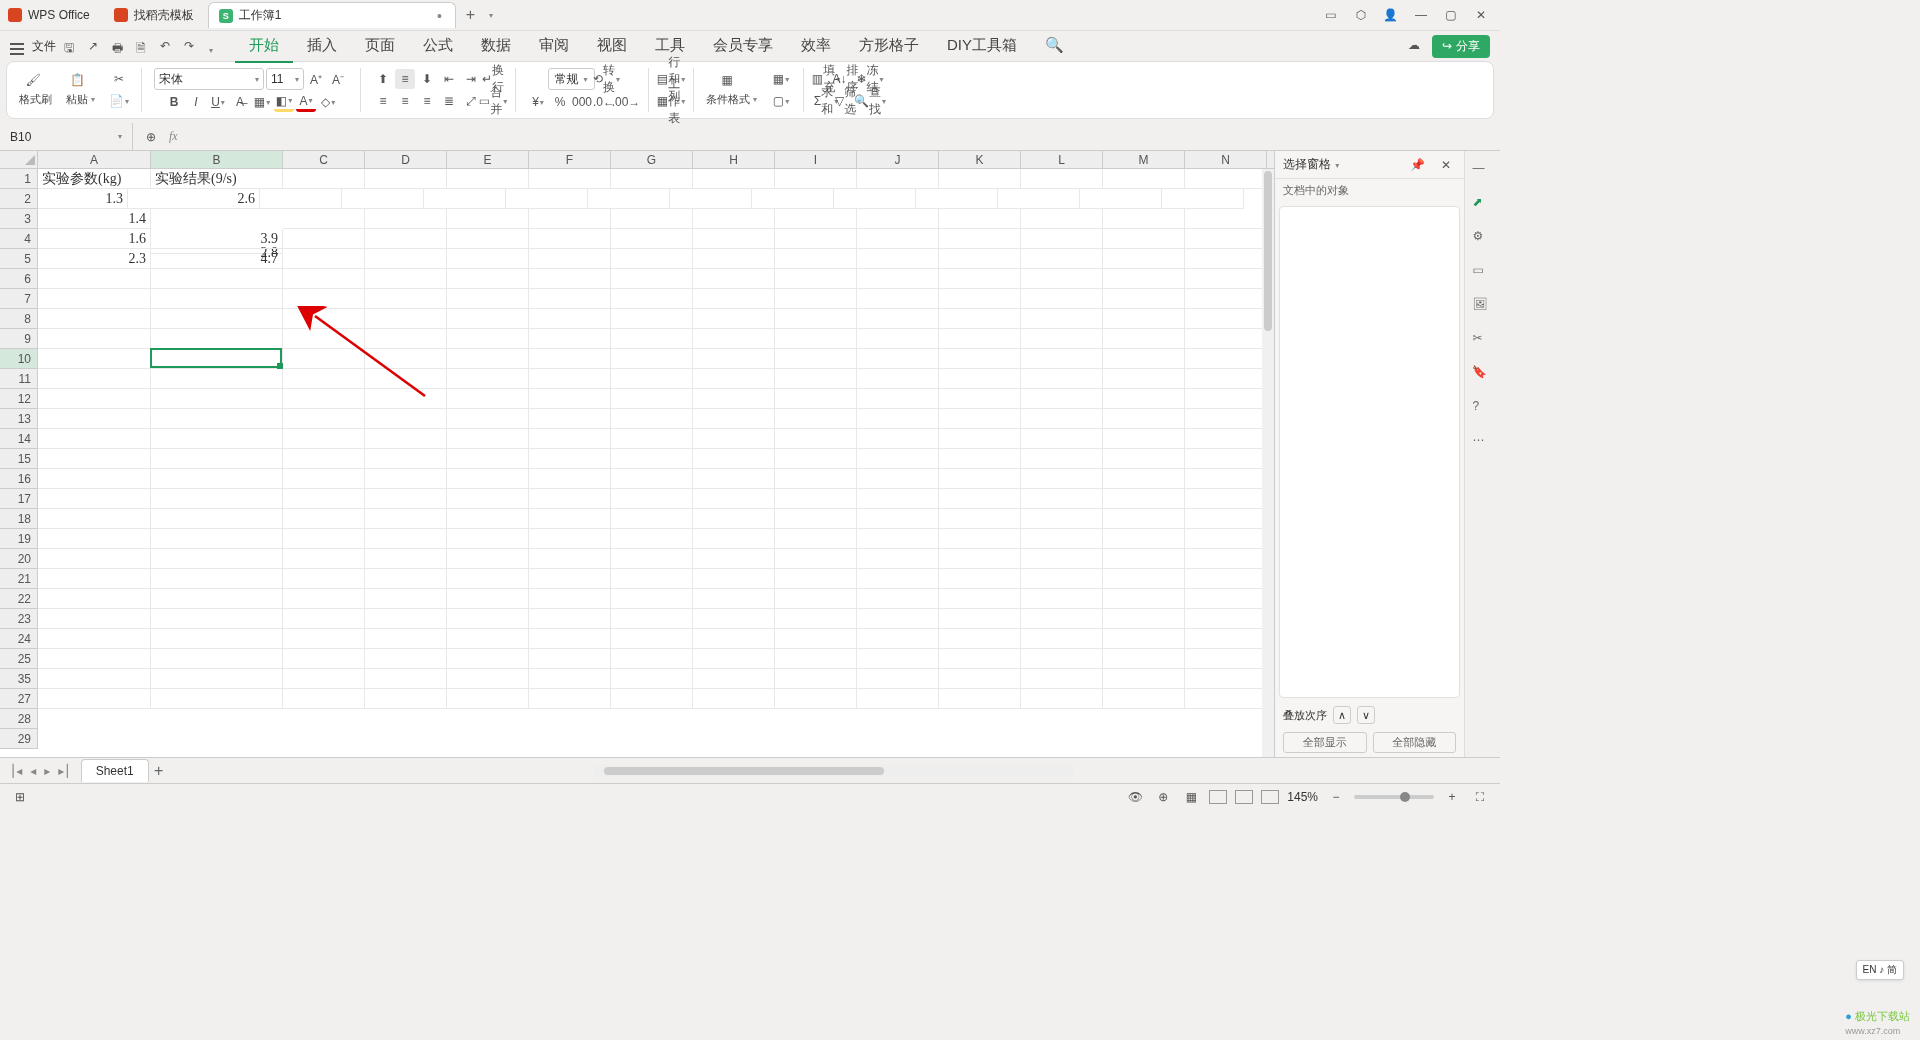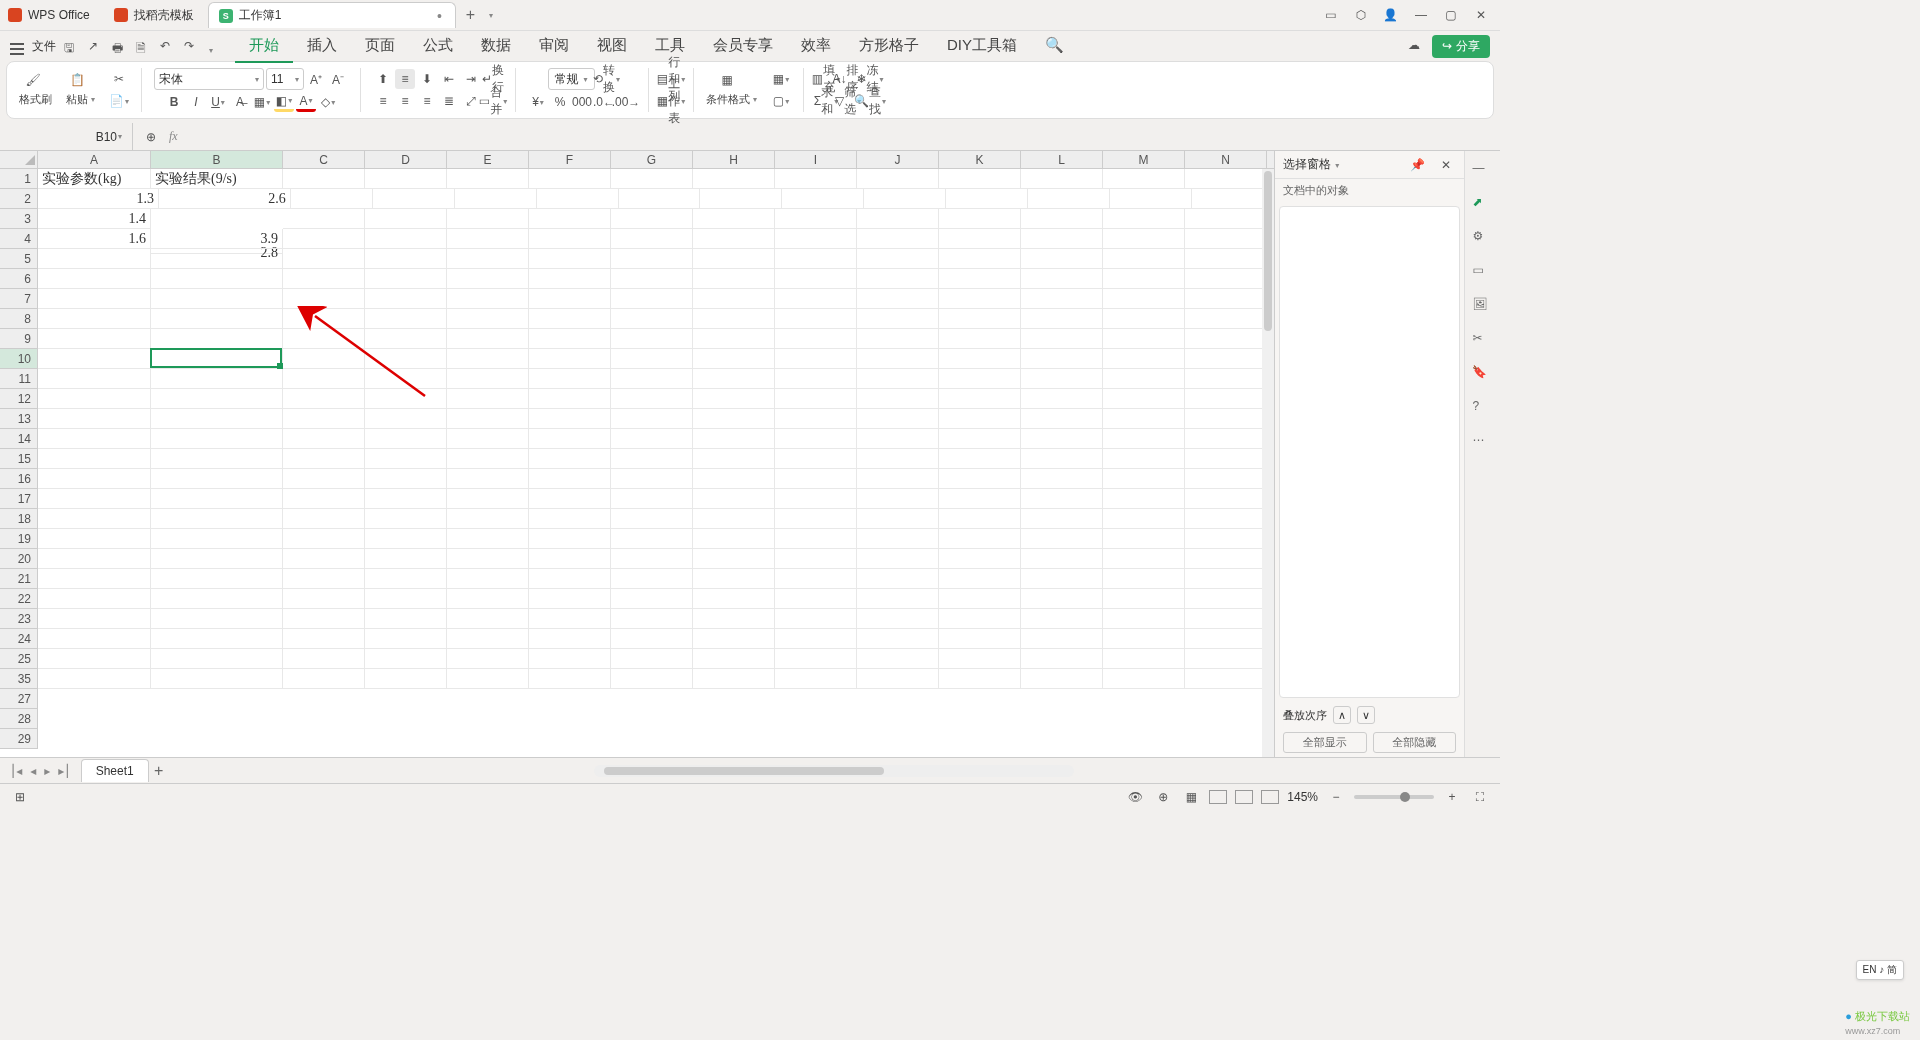--- a/index.html
+++ b/index.html
@@ -41,21 +41,21 @@
 .sep{width:1px;height:44px;background:#e0e0e0;margin:0 2px;}
 .font-sel{border:1px solid #ccc;border-radius:3px;height:22px;width:110px;padding:0 4px;display:flex;align-items:center;font-size:12px;background:#fff;}
 .size-sel{border:1px solid #ccc;border-radius:3px;height:22px;width:38px;padding:0 4px;display:flex;align-items:center;font-size:12px;background:#fff;}
 .tiny-btn{width:20px;height:20px;display:flex;align-items:center;justify-content:center;cursor:pointer;color:#555;font-size:12px;border-radius:3px;}
 .row{display:flex;gap:2px;align-items:center;}
 .dd{font-size:8px;color:#888;margin-left:1px;}
 .combo{border:1px solid #ccc;border-radius:3px;height:22px;padding:0 6px;display:flex;align-items:center;gap:4px;font-size:12px;background:#fff;}
 
 
 .fbar{height:28px;display:flex;align-items:stretch;border-bottom:1px solid #ccc;margin-top:4px;}
-.namebox{width:133px;border-right:1px solid #ccc;display:flex;align-items:center;padding:0 10px;justify-content:flex-end;}
+.namebox{width:133px;border-right:1px solid #ccc;display:flex;align-items:center;padding:0 10px;justify-content:space-between;}
 .fx-area{flex:1;display:flex;align-items:center;padding:0 8px;gap:8px;}
 .fx-label{font-style:italic;color:#888;font-family:serif;}
 
 
 .main{display:flex;height:606px;}
 .grid-wrap{flex:1;position:relative;overflow:hidden;background:#fff;}
 .corner{position:absolute;top:0;left:0;width:38px;height:18px;background:#eee;border-right:1px solid #ccc;border-bottom:1px solid #ccc;display:flex;align-items:center;justify-content:flex-end;padding-right:2px;}
 .corner svg{width:10px;height:10px;}
 .colhdrs{position:absolute;top:0;left:38px;right:0;height:18px;display:flex;background:#eee;border-bottom:1px solid #ccc;}
 .colhdr{border-right:1px solid #ccc;display:flex;align-items:center;justify-content:center;color:#555;font-size:12px;}
@@ -377,21 +377,21 @@
           <div class="cell" style="width: 82px;"></div>
           <div class="cell" style="width: 82px;"></div>
           <div class="cell" style="width: 82px;"></div>
           <div class="cell" style="width: 82px;"></div>
           <div class="cell" style="width: 82px;"></div>
           <div class="cell" style="width: 82px;"></div>
           <div class="cell" style="width: 82px;"></div>
           <div class="cell" style="width: 82px;"></div>
         </div>
         <div class="row-cells">
-          <div class="cell r" style="width: 121px;">1.3</div>
+          <div class="cell r" style="width: 90px;">1.3</div>
           <div class="cell r" style="width: 132px;">2.6</div>
           <div class="cell r" style="width: 82px;"></div>
           <div class="cell r" style="width: 82px;"></div>
           <div class="cell r" style="width: 82px;"></div>
           <div class="cell r" style="width: 82px;"></div>
           <div class="cell r" style="width: 82px;"></div>
           <div class="cell r" style="width: 82px;"></div>
           <div class="cell r" style="width: 82px;"></div>
           <div class="cell r" style="width: 82px;"></div>
           <div class="cell r" style="width: 82px;"></div>
@@ -411,20 +411,36 @@
           <div class="cell r" style="width: 82px;"></div>
           <div class="cell r" style="width: 82px;"></div>
           <div class="cell r" style="width: 82px;"></div>
           <div class="cell r" style="width: 82px;"></div>
           <div class="cell r" style="width: 82px;"></div>
           <div class="cell r" style="width: 82px;"></div>
         </div>
         <div class="row-cells">
           <div class="cell r" style="width: 113px;">1.6</div>
           <div class="cell r" style="width: 132px;">3.9</div>
+          <div class="cell r" style="width: 82px;"></div>
+          <div class="cell r" style="width: 82px;"></div>
+          <div class="cell r" style="width: 82px;"></div>
+          <div class="cell r" style="width: 82px;"></div>
+          <div class="cell r" style="width: 82px;"></div>
+          <div class="cell r" style="width: 82px;"></div>
+          <div class="cell r" style="width: 82px;"></div>
+          <div class="cell r" style="width: 82px;"></div>
+          <div class="cell r" style="width: 82px;"></div>
+          <div class="cell r" style="width: 82px;"></div>
+          <div class="cell r" style="width: 82px;"></div>
+          <div class="cell r" style="width: 82px;"></div>
+        </div>
+        <div class="row-cells">
+          <div class="cell r" style="width: 113px;">2.3</div>
+          <div class="cell r" style="width: 132px;">4.7</div>
           <div class="cell r" style="width: 82px;"></div>
           <div class="cell r" style="width: 82px;"></div>
           <div class="cell r" style="width: 82px;"></div>
           <div class="cell r" style="width: 82px;"></div>
           <div class="cell r" style="width: 82px;"></div>
           <div class="cell r" style="width: 82px;"></div>
           <div class="cell r" style="width: 82px;"></div>
           <div class="cell r" style="width: 82px;"></div>
           <div class="cell r" style="width: 82px;"></div>
           <div class="cell r" style="width: 82px;"></div>

